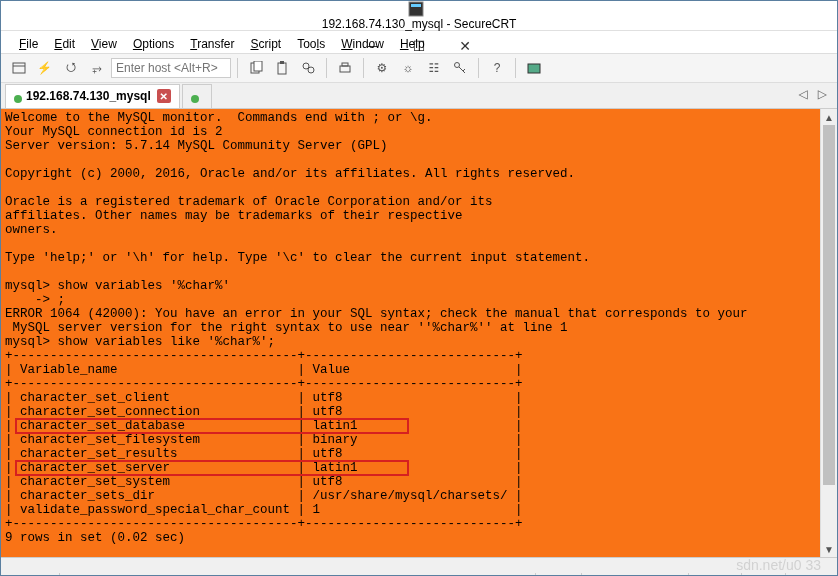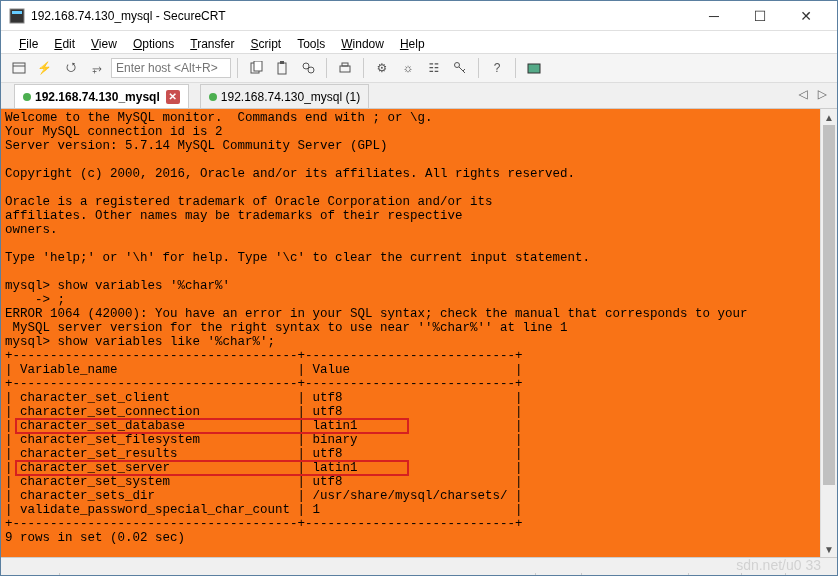--- a/index.html
+++ b/index.html
@@ -13,20 +13,21 @@
   overflow: hidden;
   position: relative;
 }
 .titlebar {
   height: 30px;
   background: #fff;
   display: flex;
   align-items: center;
   padding: 0 8px;
   border-bottom: 1px solid #e0e0e0;
+  flex-direction: column;
 }
 .titlebar-icon {
   width: 16px; height: 16px;
   margin-right: 6px;
   display: inline-flex;
   align-items: center;
   justify-content: center;
 }
 .title-text { flex: 1; font-size: 12px; color: #000; }
 .win-controls { display: flex; }
@@ -81,29 +82,28 @@
   height: 26px;
   display: flex;
   align-items: flex-end;
   background: #f0f0f0;
   border-bottom: 1px solid #ccc;
   padding-left: 4px;
   position: relative;
 }
 .tab {
   display: flex;
-  align-items: center;
+  align-items: flex-end;
   padding: 5px 8px;
   border: 1px solid #ccc;
   border-bottom: none;
   background: #f0f0f0;
   margin-right: 2px;
   font-size: 12px;
   height: 24px;
-  margin-left: 9px;
 }
 .tab.active { background: #fff; font-weight: bold; }
 .tab-dot { width: 8px; height: 8px; border-radius: 50%; margin-right: 4px; }
 .tab-dot.green { background: #4caf50; }
 .tab-close {
   width: 14px; height: 14px; margin-left: 6px;
   background: #c94f4f; color: #fff;
   font-size: 10px; display: flex; align-items: center; justify-content: center;
   border-radius: 2px;
 }
@@ -263,21 +263,20 @@
 </div>
 
 <div class="tabbar">
   <div class="tab active">
     <span class="tab-dot green"></span>
     <span>192.168.74.130_mysql</span>
     <span class="tab-close">✕</span>
   </div>
   <div class="tab">
     <span class="tab-dot green"></span>
-    <span>192.168.74.130_mysql (1)</span>
   </div>
   <div class="tab-nav">
     <span>◁</span>
     <span>▷</span>
   </div>
 </div>
 
 <div class="terminal-wrap">
   <div class="terminal">Welcome to the MySQL monitor.  Commands end with ; or \g.
 Your MySQL connection id is 2

